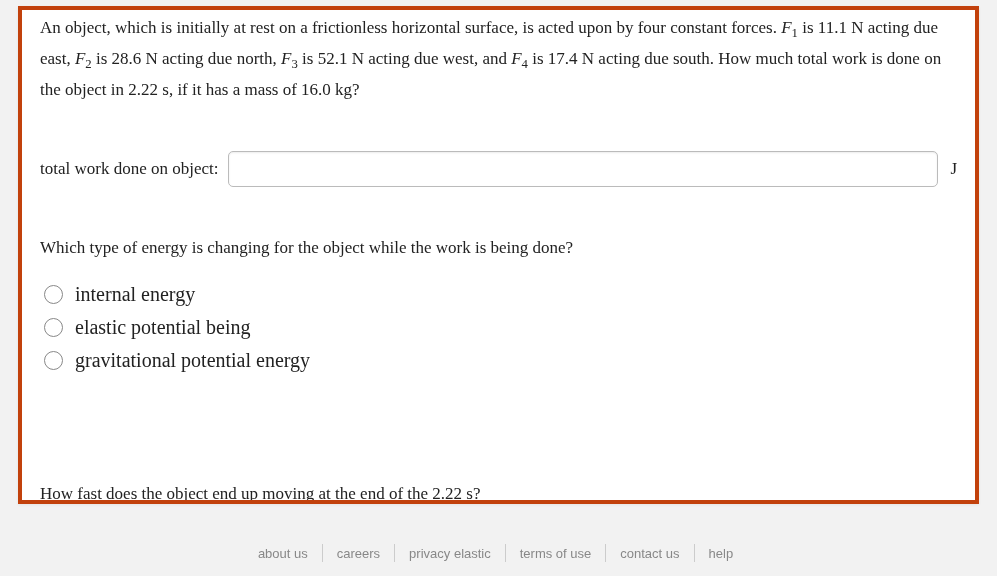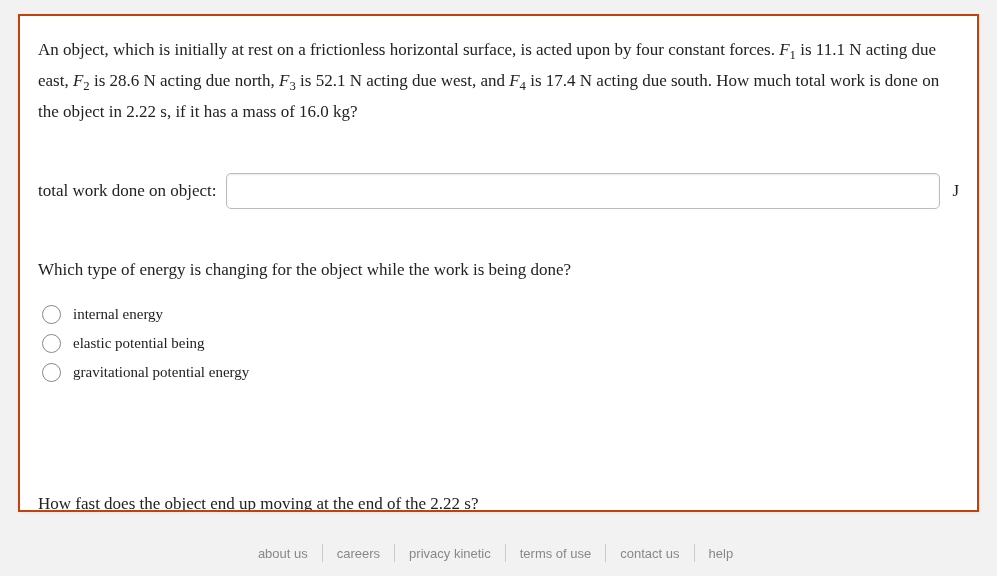--- a/index.html
+++ b/index.html
@@ -12,23 +12,23 @@
       font-family: Georgia, 'Times New Roman', serif;
       font-size: 17px;
       color: #222;
       width: 997px;
       height: 576px;
       overflow: hidden;
       position: relative;
     }
     .question-card {
       background: #fff;
-      margin: 14px 18px;
-      padding: 20px 18px 0 18px;
-      border: 2px solid #c2410c;
+      margin: 6px 18px;
+      padding: 4px 18px 0 18px;
+      border: 4px solid #c2410c;
       box-shadow: 0 1px 3px rgba(0,0,0,0.06);
       height: 498px;
       overflow: hidden;
       position: relative;
     }
     .problem-text {
       line-height: 1.7;
       margin-bottom: 46px;
     }
     .problem-text .var {
@@ -82,21 +82,21 @@
       cursor: pointer;
     }
     .radio-circle {
       width: 19px;
       height: 19px;
       border: 1.8px solid #888;
       border-radius: 50%;
       flex-shrink: 0;
     }
     .radio-label {
-      font-size: 15px;
+      font-size: 20px;
     }
     .cutoff-question {
       position: absolute;
       bottom: -6px;
       left: 18px;
       font-size: 17px;
       line-height: 1.5;
     }
     .footer {
       position: absolute;
@@ -159,21 +159,21 @@
   <div class="cutoff-question">How fast does the object end up moving at the end of the 2.22 s?</div>
 
 </div>
 
 <div class="footer">
   <div class="footer-links">
     <span class="footer-link">about us</span>
     <span class="footer-sep"></span>
     <span class="footer-link">careers</span>
     <span class="footer-sep"></span>
-    <span class="footer-link">privacy kinetic</span>
+    <span class="footer-link">privacy elastic</span>
     <span class="footer-sep"></span>
     <span class="footer-link">terms of use</span>
     <span class="footer-sep"></span>
     <span class="footer-link">contact us</span>
     <span class="footer-sep"></span>
     <span class="footer-link">help</span>
   </div>
 </div>
 
 </body></html>

